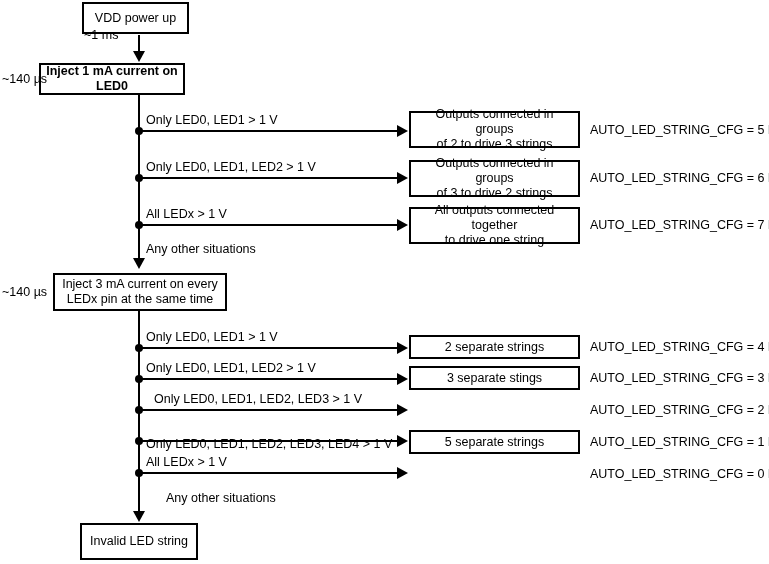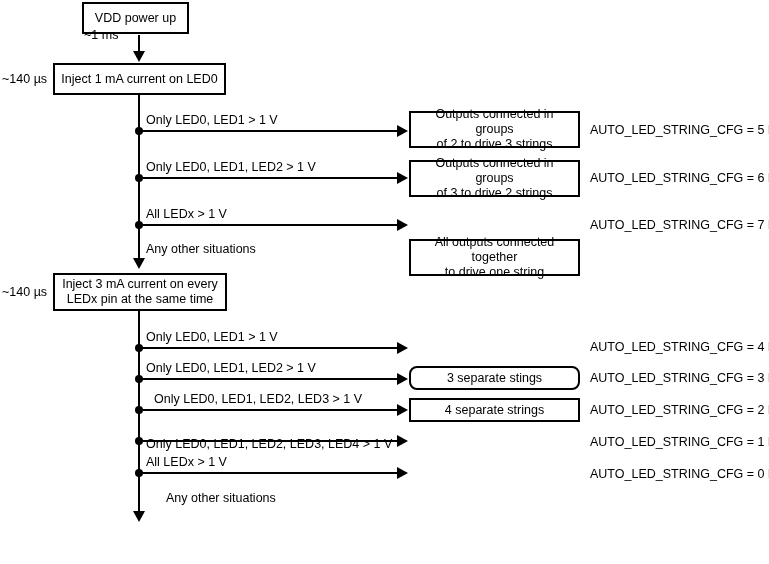--- a/index.html
+++ b/index.html
@@ -71,25 +71,26 @@
     border-left: 11px solid #000000;
   }
 </style>
 </head>
 <body>
 
 <div id="canvas">
 
   <div class="box" style="left:82px; top:2px; width:107px; height:32px;">VDD power up</div>
 
-  <div class="box" style="left:53px; top:63px; width:173px; height:32px;">Inject 1 mA current on LED0</div>
+  <div class="box" style="left:39px; top:63px; width:146px; height:32px;font-weight:bold;">Inject 1 mA current on LED0</div>
 
   <div class="box" style="left:53px; top:273px; width:174px; height:38px;">Inject 3 mA current on every
 LEDx pin at the same time</div>
 
+  <div class="box" style="left:80px; top:523px; width:118px; height:37px;">Invalid LED string</div>
 
   <div class="lbl" style="left:84px; top:28px;">~1 ms</div>
   <div class="lbl" style="left:2px; top:72px;">~140 µs</div>
   <div class="lbl" style="left:2px; top:285px;">~140 µs</div>
 
   <div class="vline" style="left:138px; top:35px; height:17px;"></div>
   <div class="arrow-down" style="left:133px; top:51px;"></div>
 
   <div class="vline" style="left:138px; top:95px; height:163px;"></div>
   <div class="arrow-down" style="left:133px; top:258px;"></div>
@@ -107,53 +108,54 @@
   <div class="arrow-right" style="left:397px; top:172px;"></div>
   <div class="lbl" style="left:146px; top:160px;">Only LED0, LED1, LED2 &gt; 1 V</div>
   <div class="box" style="left:409px; top:160px; width:171px; height:37px;">Outputs connected in groups
 of 3 to drive 2 strings</div>
   <div class="lbl" style="left:590px; top:171px;">AUTO_LED_STRING_CFG = 6 h</div>
 
   <div class="dot" style="left:135px; top:221px;"></div>
   <div class="hline" style="left:138px; top:224px; width:260px;"></div>
   <div class="arrow-right" style="left:397px; top:219px;"></div>
   <div class="lbl" style="left:146px; top:207px;">All LEDx &gt; 1 V</div>
-  <div class="box" style="left:409px; top:207px; width:171px; height:37px;margin-top:32px;">All outputs connected together
+  <div class="box" style="left:409px; top:207px; width:171px; height:37px;">All outputs connected together
 to drive one string</div>
   <div class="lbl" style="left:590px; top:218px;">AUTO_LED_STRING_CFG = 7 h</div>
 
   <div class="lbl" style="left:146px; top:242px;">Any other situations</div>
 
   <div class="vline" style="left:138px; top:311px; height:201px;"></div>
   <div class="arrow-down" style="left:133px; top:511px;"></div>
 
   <div class="dot" style="left:135px; top:344px;"></div>
   <div class="hline" style="left:138px; top:347px; width:260px;"></div>
   <div class="arrow-right" style="left:397px; top:342px;"></div>
   <div class="lbl" style="left:146px; top:330px;">Only LED0, LED1 &gt; 1 V</div>
+  <div class="box" style="left:409px; top:335px; width:171px; height:24px;">2 separate strings</div>
   <div class="lbl" style="left:590px; top:340px;">AUTO_LED_STRING_CFG = 4 h</div>
 
   <div class="dot" style="left:135px; top:375px;"></div>
   <div class="hline" style="left:138px; top:378px; width:260px;"></div>
   <div class="arrow-right" style="left:397px; top:373px;"></div>
   <div class="lbl" style="left:146px; top:361px;">Only LED0, LED1, LED2 &gt; 1 V</div>
-  <div class="box" style="left:409px; top:366px; width:171px; height:24px;border-radius:8px;">3 separate stings</div>
+  <div class="box" style="left:409px; top:366px; width:171px; height:24px;">3 separate stings</div>
   <div class="lbl" style="left:590px; top:371px;">AUTO_LED_STRING_CFG = 3 h</div>
 
   <div class="dot" style="left:135px; top:406px;"></div>
   <div class="hline" style="left:138px; top:409px; width:260px;"></div>
   <div class="arrow-right" style="left:397px; top:404px;"></div>
   <div class="lbl" style="left:154px; top:392px;">Only LED0, LED1, LED2, LED3 &gt; 1 V</div>
-  <div class="box" style="left:409px; top:398px; width:171px; height:24px;">4 separate strings</div>
   <div class="lbl" style="left:590px; top:403px;">AUTO_LED_STRING_CFG = 2 h</div>
 
   <div class="dot" style="left:135px; top:437px;"></div>
   <div class="hline" style="left:138px; top:440px; width:260px;"></div>
   <div class="arrow-right" style="left:397px; top:435px;"></div>
   <div class="lbl" style="left:146px; top:437px;">Only LED0, LED1, LED2, LED3, LED4 &gt; 1 V</div>
+  <div class="box" style="left:409px; top:430px; width:171px; height:24px;">5 separate strings</div>
   <div class="lbl" style="left:590px; top:435px;">AUTO_LED_STRING_CFG = 1 h</div>
 
   <div class="dot" style="left:135px; top:469px;"></div>
   <div class="hline" style="left:138px; top:472px; width:260px;"></div>
   <div class="arrow-right" style="left:397px; top:467px;"></div>
   <div class="lbl" style="left:146px; top:455px;">All LEDx &gt; 1 V</div>
   <div class="lbl" style="left:590px; top:467px;">AUTO_LED_STRING_CFG = 0 h</div>
 
   <div class="lbl" style="left:166px; top:491px;">Any other situations</div>
 

